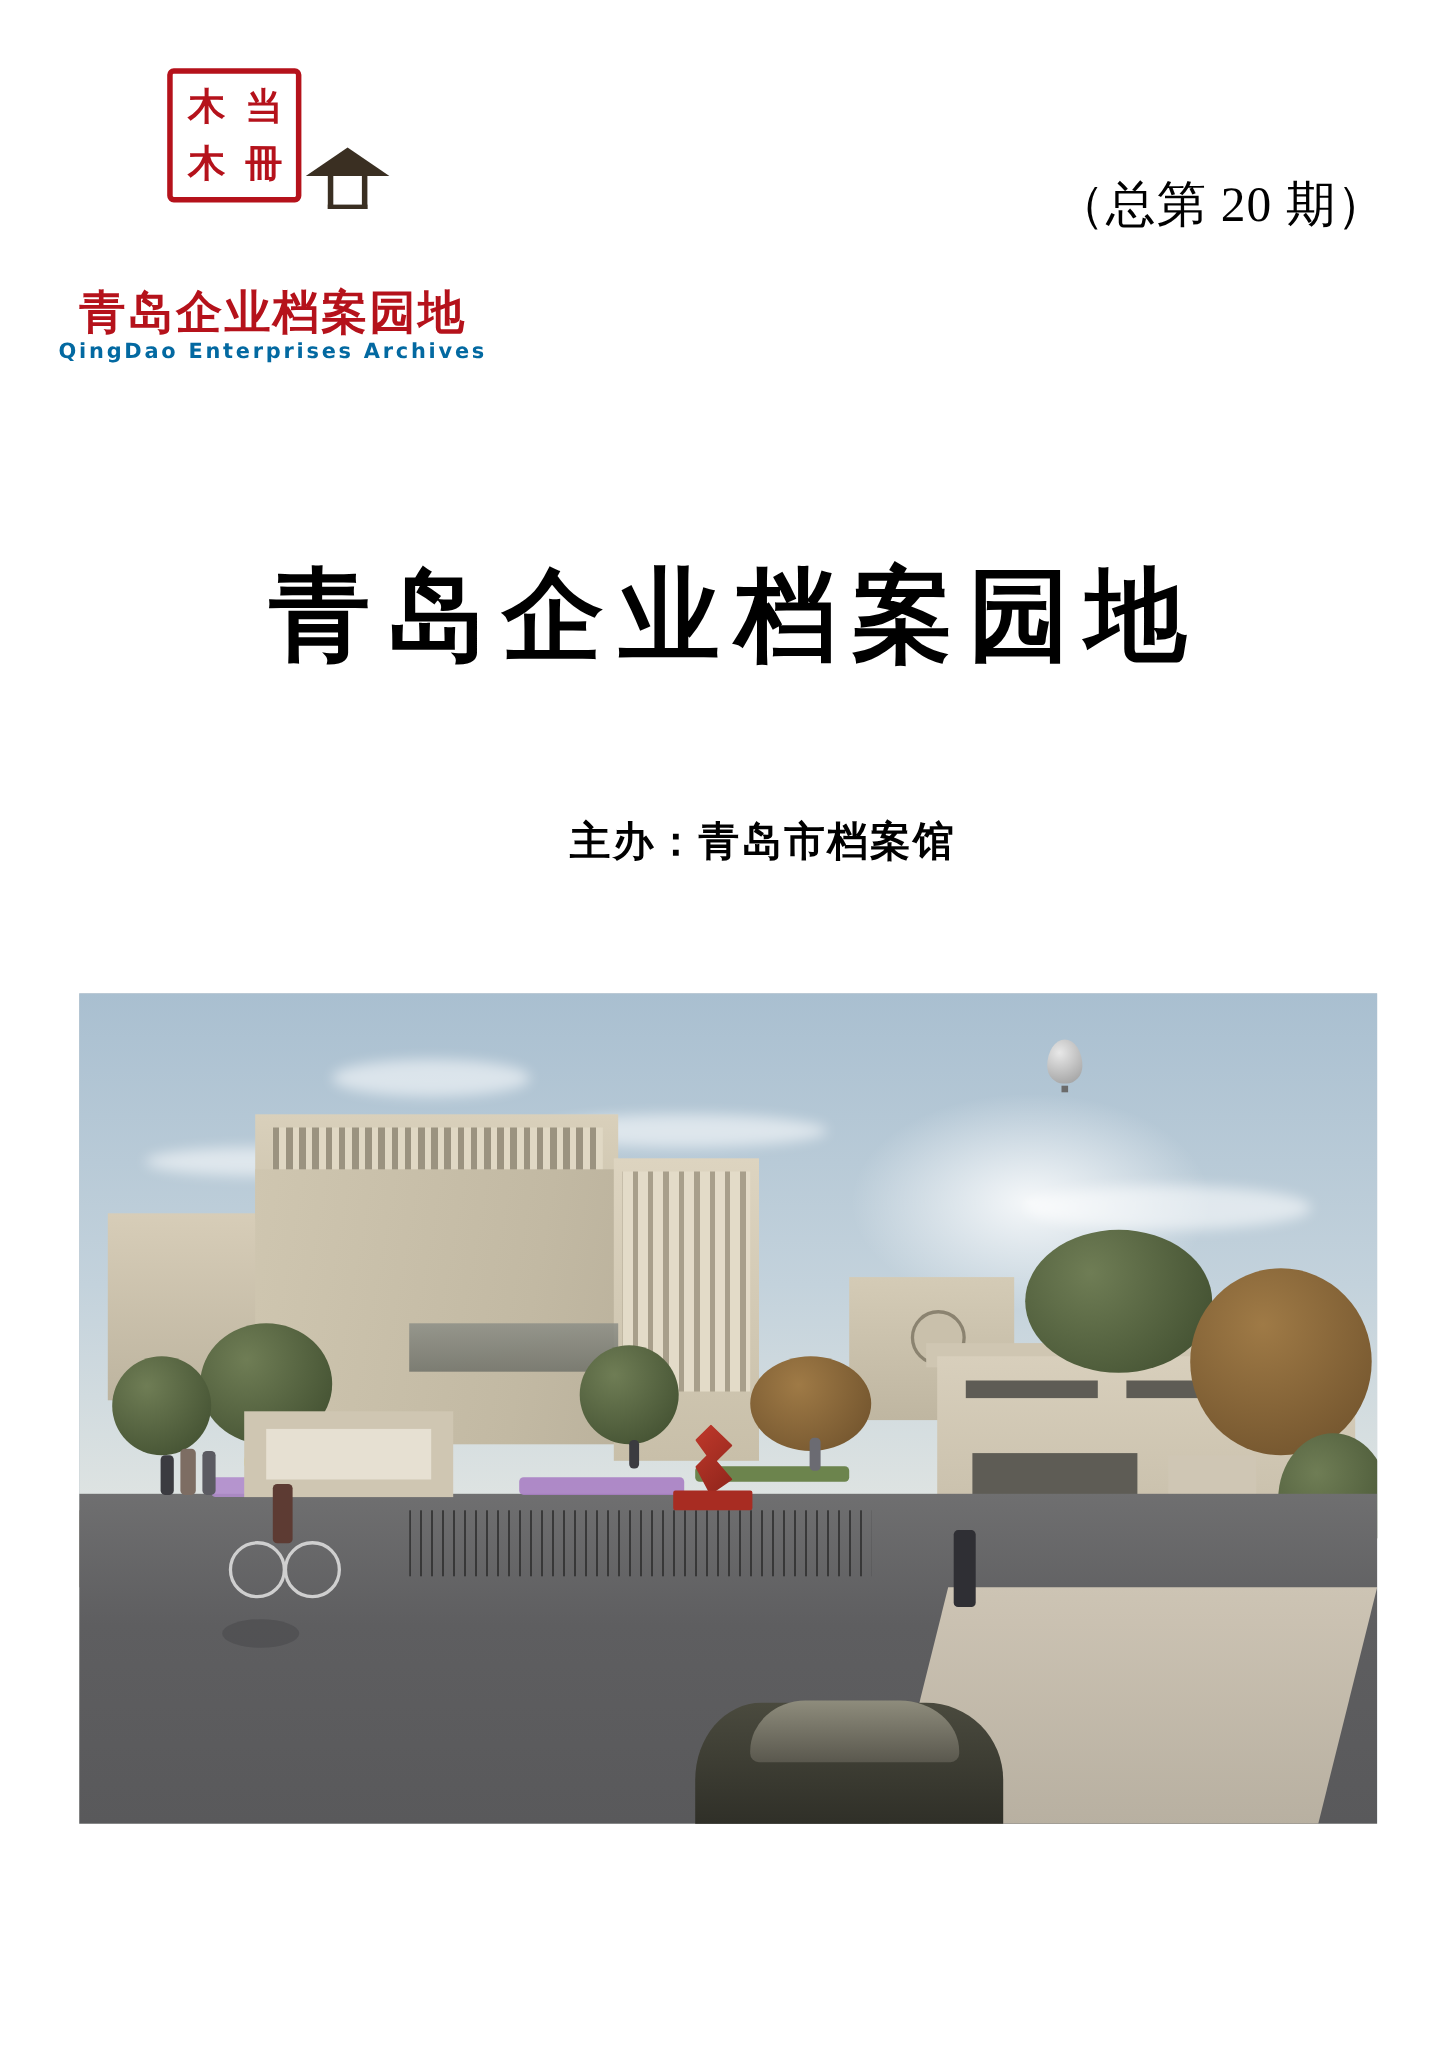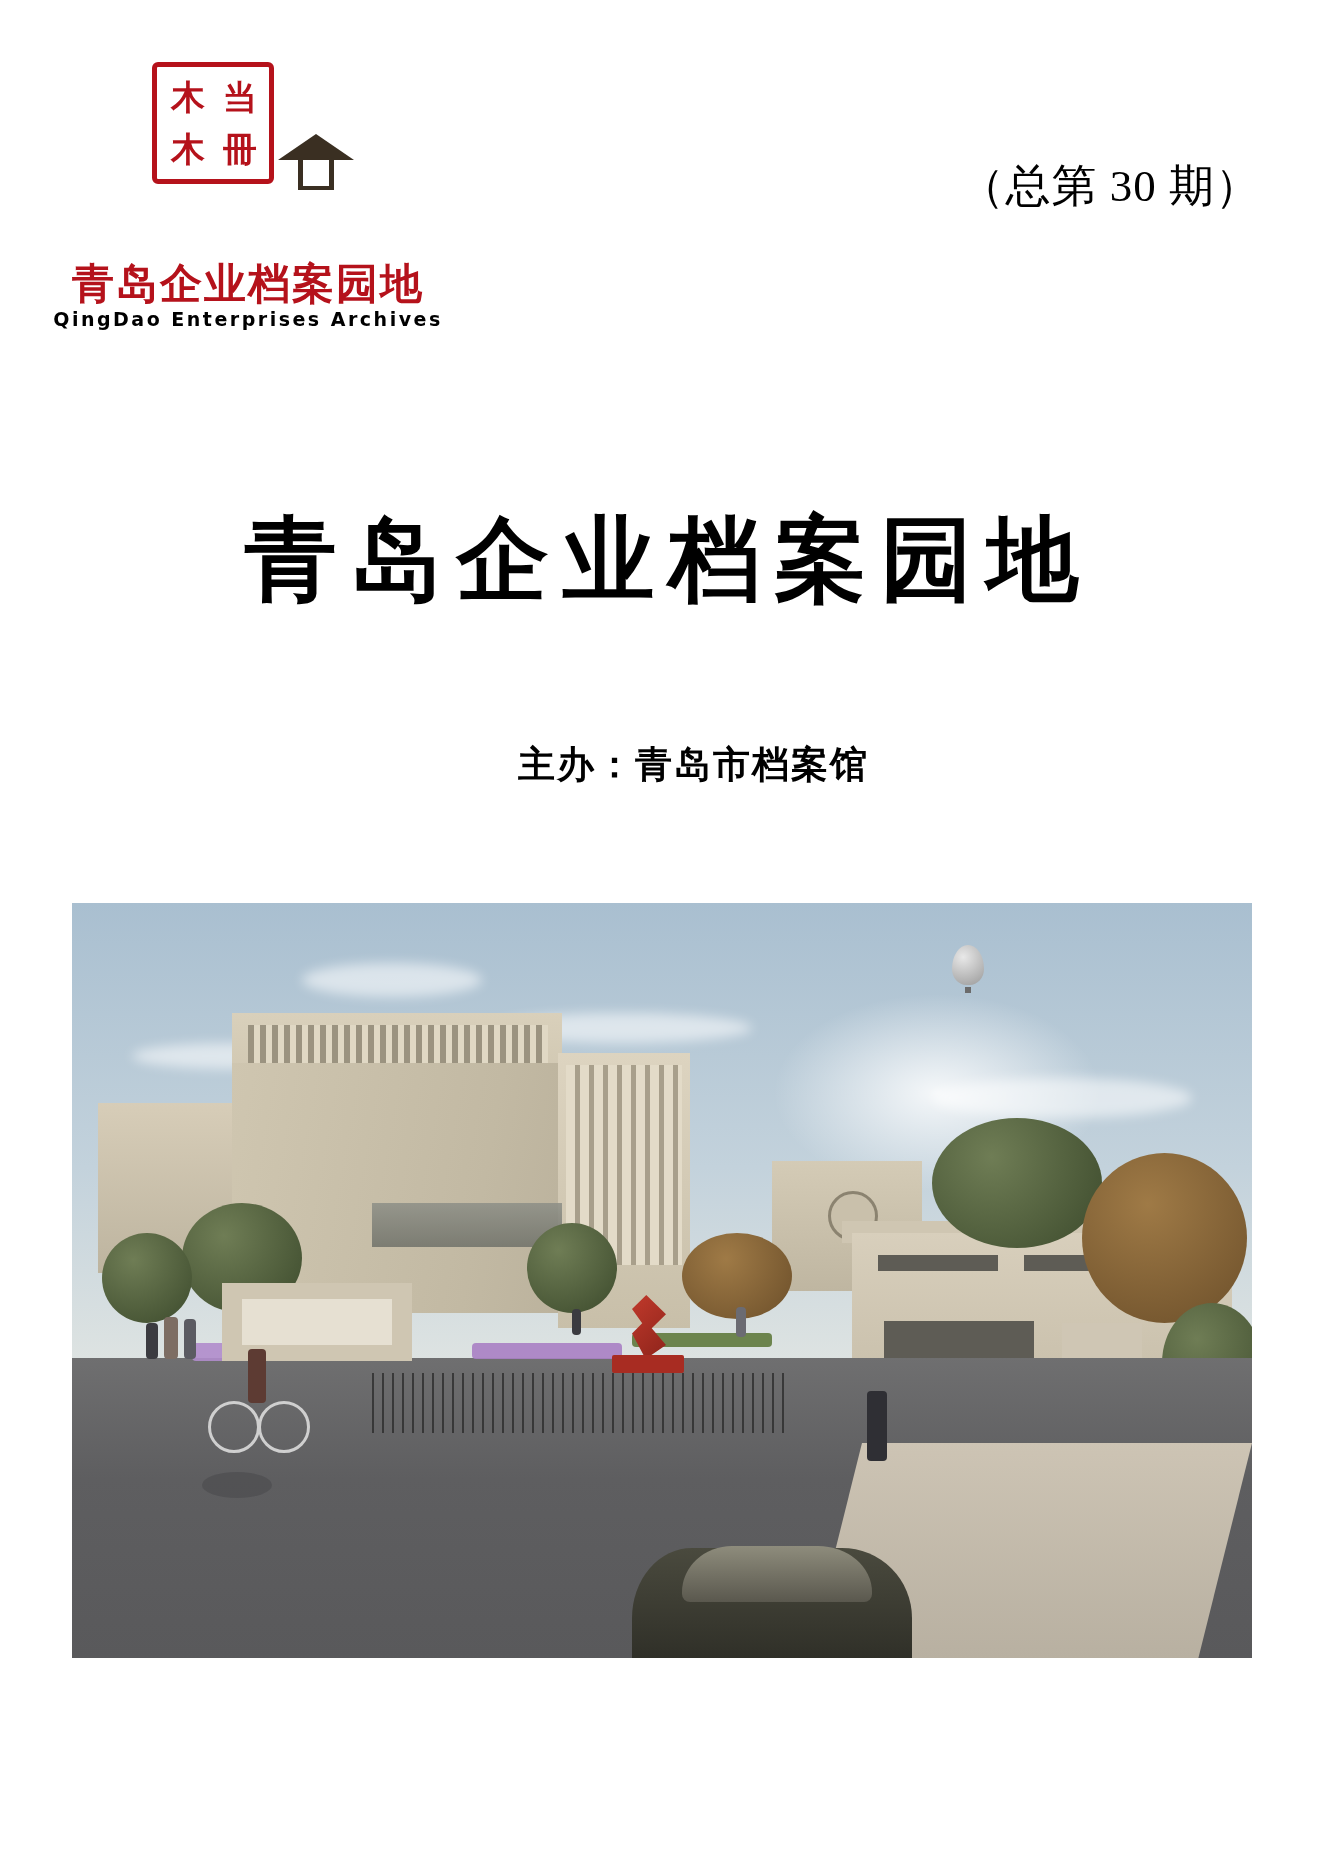--- a/index.html
+++ b/index.html
@@ -153,21 +153,21 @@
     font-size: 42px;
     letter-spacing: 2px;
     white-space: nowrap;
   }
   .logo-en {
     position: absolute;
     left: 18px;
     top: 252px;
     width: 400px;
     text-align: center;
-    color: #000000;
+    color: #0369a1;
     font-family: "DejaVu Sans", sans-serif;
     font-weight: 700;
     font-size: 19px;
     letter-spacing: 2.5px;
     white-space: nowrap;
   }
 
   .issue-block {
     position: absolute;
     right: 62px;
@@ -438,21 +438,21 @@
           <span class="seal-glyph">木</span>
           <span class="seal-glyph">冊</span>
         </div>
       </div>
 
       <div class="logo-cn">青岛企业档案园地</div>
       <div class="logo-en">QingDao Enterprises Archives</div>
     </div>
 
     <div class="issue-block">
-      <div class="issue-number">（总第 30 期）</div>
+      <div class="issue-number">（总第 20 期）</div>
     </div>
   </div>
 
   <div class="main-title">青岛企业档案园地</div>
   <div class="subtitle">主办：青岛市档案馆</div>
 
   <div class="cover-figure">
     <div class="sky"></div>
     <div class="sun-glow"></div>
 

